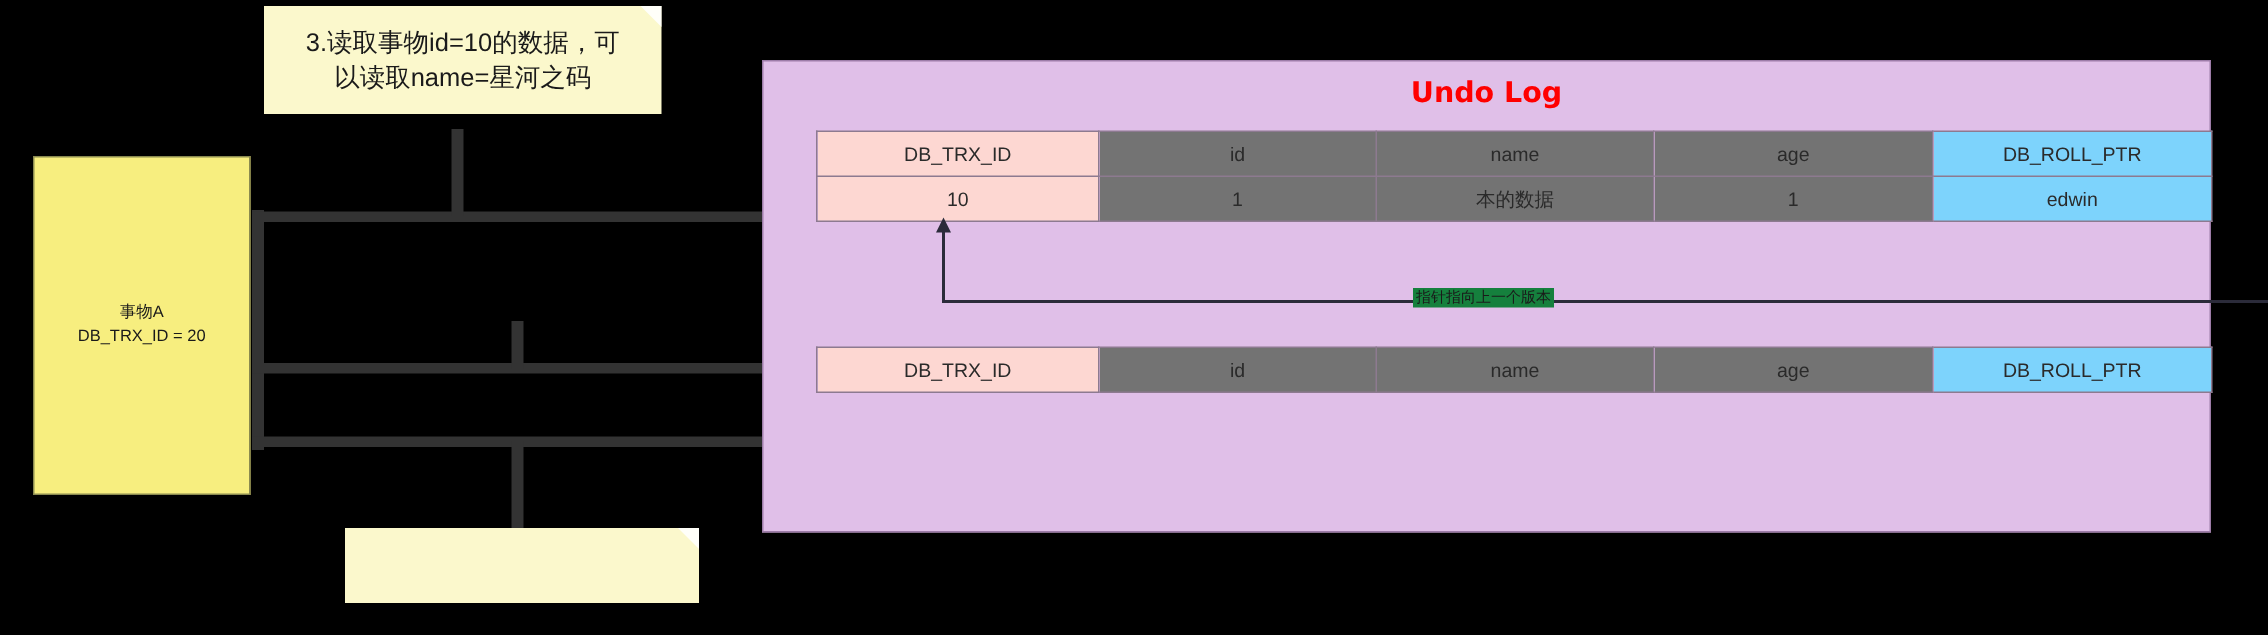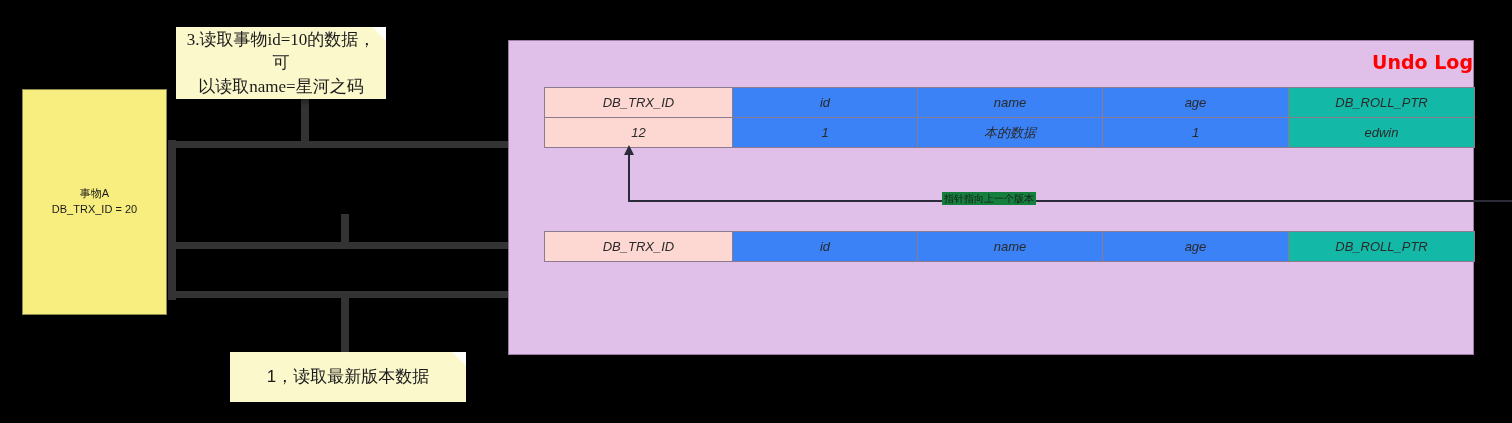--- a/index.html
+++ b/index.html
@@ -13,21 +13,21 @@
     height: 423px;
     background: #000000;
     font-family: "Liberation Sans", "DejaVu Sans", sans-serif;
     overflow: hidden;
   }
 
   
   .trx-box {
     position: absolute;
     left: 22px;
-    top: 89px;
+    top: 104px;
     width: 145px;
     height: 226px;
     background: #f7ee7f;
     border: 1px solid #8a8a50;
     box-shadow: 3px 3px 0 rgba(0,0,0,0.55);
     display: flex;
     align-items: center;
     justify-content: center;
     box-sizing: border-box;
   }
@@ -97,21 +97,21 @@
     background: #e0bfe8;
     border: 1px solid #9d7ca8;
     box-shadow: 4px 4px 0 rgba(0,0,0,0.55);
     box-sizing: border-box;
   }
   .undo-title {
     position: absolute;
     left: 0;
     top: 10px;
     width: 100%;
-    text-align: right;
+    text-align: center;
     color: #ff0000;
     font-size: 19px;
     font-weight: bold;
     font-family: "DejaVu Sans", sans-serif;
   }
 
   
   .dtable {
     position: absolute;
     border-collapse: collapse;
@@ -119,25 +119,24 @@
   }
   .dtable td {
     border: 1px solid #8d7a90;
     text-align: center;
     font-size: 13px;
     color: #2a2a2a;
     height: 29px;
     padding: 0 2px;
     overflow: hidden;
     white-space: nowrap;
-    font-style: italic;
   }
   .c-trx  { background: #fdd7d2; }
-  .c-data { background: #3b82f6; }
-  .c-ptr  { background: #14b8a6; }
+  .c-data { background: #737373; }
+  .c-ptr  { background: #7dd3fc; }
 
   
   .ptr-label {
     position: absolute;
     background: #15803d;
     font-size: 10px;
     color: #1a1a1a;
     padding: 1px 2px;
     line-height: 1.1;
     white-space: nowrap;
@@ -178,30 +177,29 @@
 
   <div class="ln" style="left:168px; top:291px; width:356px; height:7px;"></div>
   <div class="arrow-r" style="left:524px; top:288px;"></div>
 
   <div class="ln" style="left:301px; top:86px; width:8px; height:58px;"></div>
 
   <div class="ln" style="left:341px; top:214px; width:8px; height:32px;"></div>
 
   <div class="ln" style="left:341px; top:294px; width:8px; height:58px;"></div>
 
-  <div class="note" style="left:176px; top:27px; width:210px; height:72px;font-family:Liberation Serif, serif;">
+  <div class="note" style="left:176px; top:4px; width:265px; height:72px;">
     <span class="note-fold"></span>
     <div class="note-text">3.读取事物id=10的数据，可
 以读取name=星河之码</div>
   </div>
 
 
   <div class="note" style="left:230px; top:352px; width:236px; height:50px;">
     <span class="note-fold"></span>
-    <div class="note-text">1，读取最新版本数据</div>
   </div>
 
   <div class="undo-panel">
     <div class="undo-title">Undo Log</div>
 
     <table class="dtable" style="left:35px; top:46px; width:895px;">
       <colgroup>
         <col style="width:188px">
           <col style="width:185px">
           <col style="width:185px">
@@ -210,21 +208,21 @@
       </colgroup>
       <tbody>
         <tr>
           <td class="c-trx">DB_TRX_ID</td>
           <td class="c-data">id</td>
           <td class="c-data">name</td>
           <td class="c-data">age</td>
           <td class="c-ptr">DB_ROLL_PTR</td>
         </tr>
         <tr>
-          <td class="c-trx">12</td>
+          <td class="c-trx">10</td>
           <td class="c-data">1</td>
           <td class="c-data">本的数据</td>
           <td class="c-data">1</td>
           <td class="c-ptr">edwin</td>
         </tr>
       </tbody>
     </table>
 
     <table class="dtable" style="left:35px; top:190px; width:895px;">
       <colgroup>

